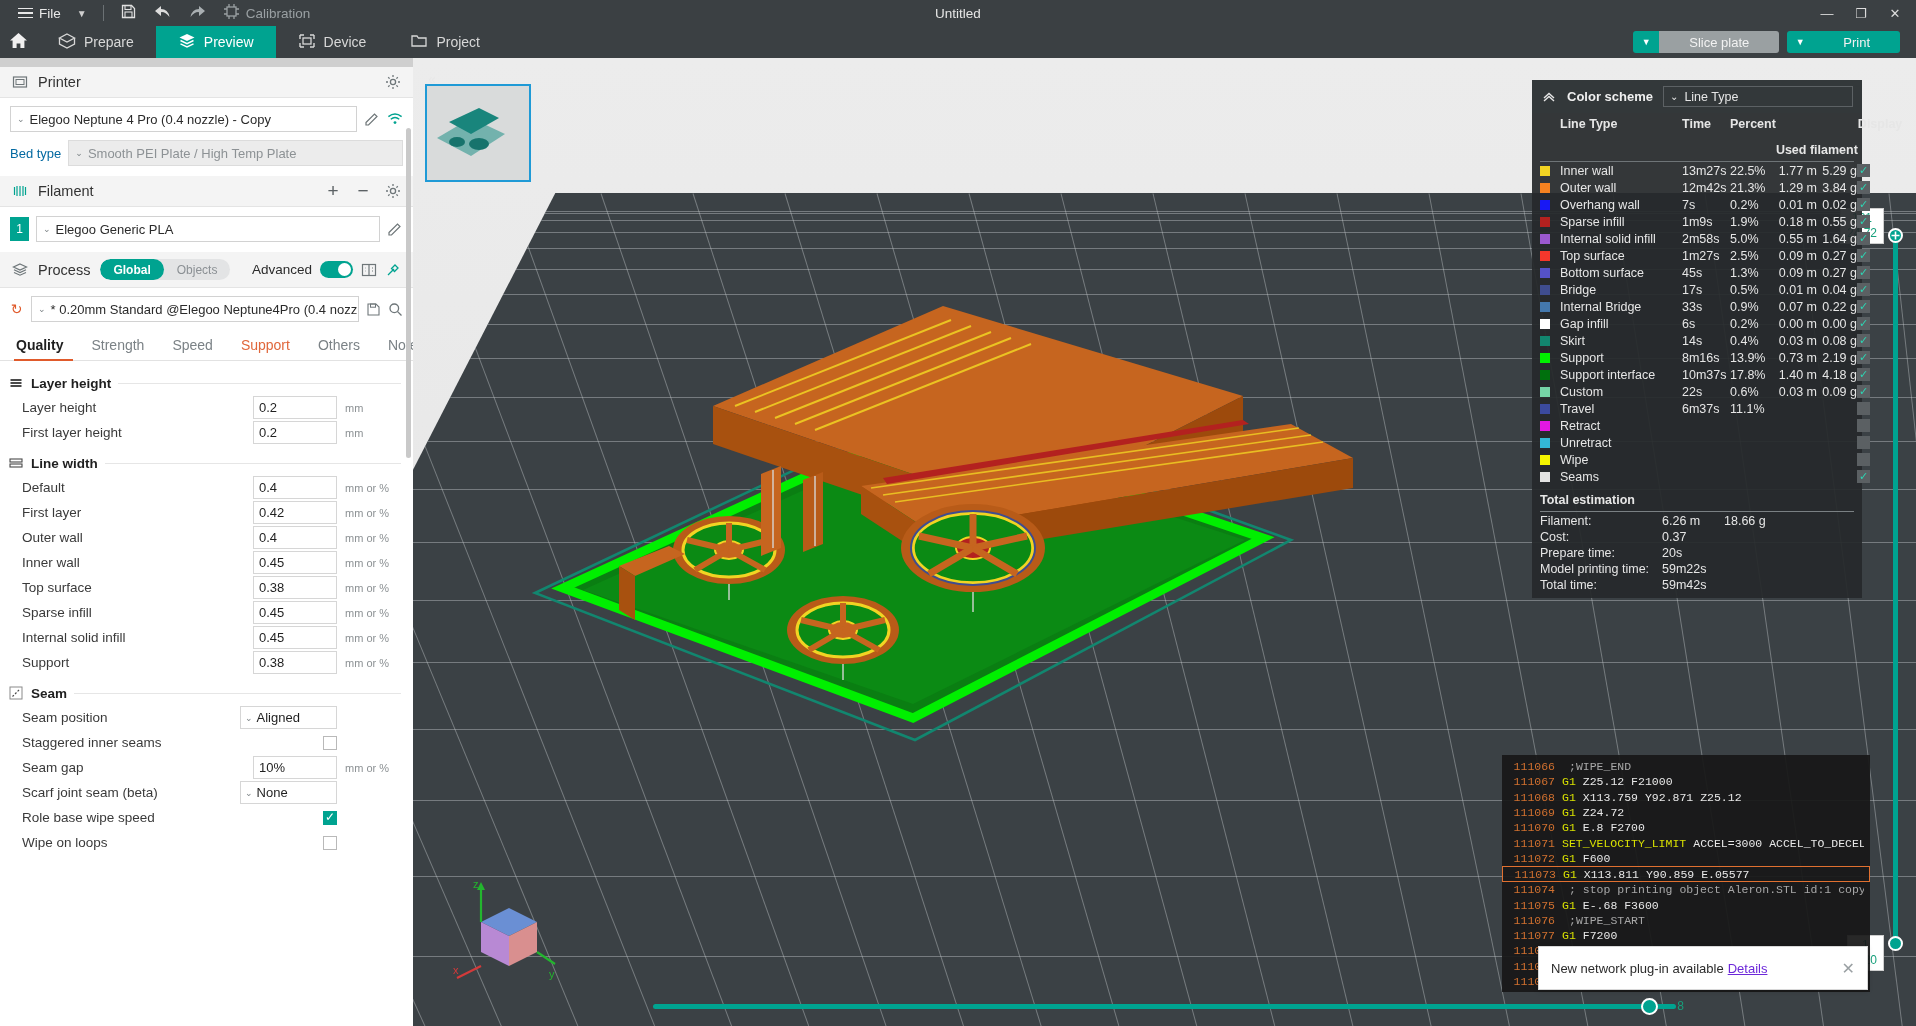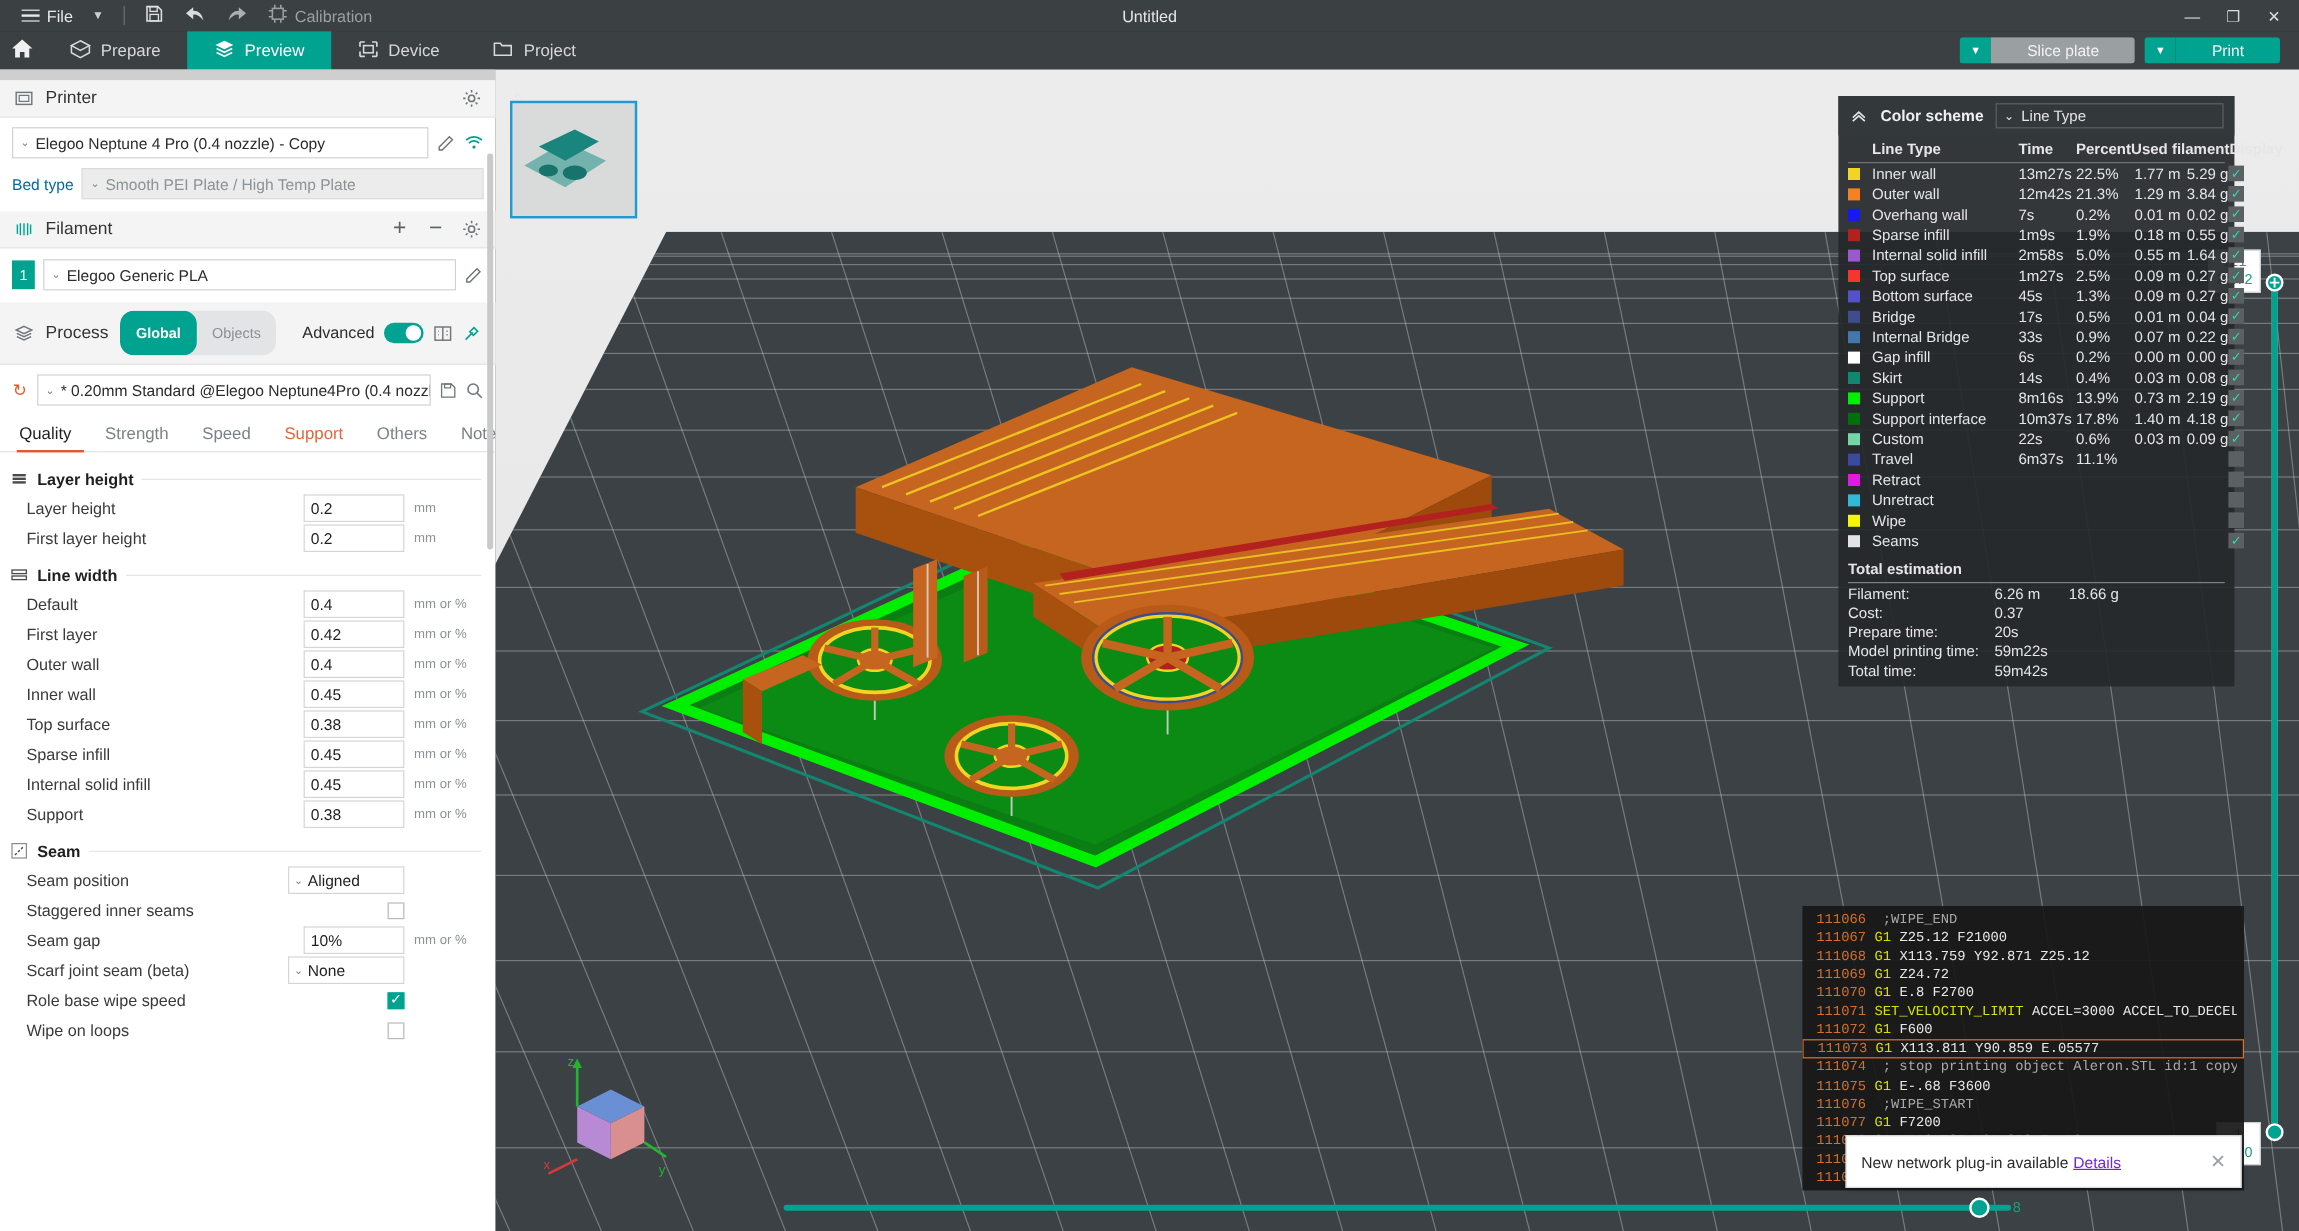--- a/index.html
+++ b/index.html
@@ -74,36 +74,36 @@
   .combo-line { display:flex; align-items:center; gap:7px; padding:8px 10px 0 10px; }
   .combo-line .combo { flex:1; min-width:0; }
   .sb-label { font-size:13px; color:#0369a1; white-space:nowrap; }
 
   .fil-line { display:flex; align-items:center; gap:7px; padding:9px 10px 10px 10px; }
   .fil-idx {
     width:19px; height:24px; background:#00a390; color:#fff; font-size:12px;
     display:flex; align-items:center; justify-content:center; flex:0 0 19px;
   }
 
-  .seg { display:inline-flex; background:#e3e4e5; border-radius:11px; height:37px; overflow:hidden; }
+  .seg { display:inline-flex; background:#e3e4e5; border-radius:11px; height:21px; overflow:hidden; }
   .seg div { padding:0 13px; display:flex; align-items:center; font-size:12px; color:#8b9094; cursor:pointer; }
   .seg div.on { background:#00a390; color:#fff; border-radius:11px; font-weight:bold; }
 
   .adv-wrap { margin-left:auto; display:flex; align-items:center; gap:8px; }
   .adv-txt { font-size:13.5px; color:#2b2b2b; }
   .toggle { width:33px; height:17px; border-radius:9px; background:#00a390; position:relative; cursor:pointer; }
   .toggle:after { content:''; position:absolute; top:2px; right:2px; width:13px; height:13px; border-radius:50%; background:#fff; }
 
   .proc-line { display:flex; align-items:center; gap:6px; padding:8px 10px 4px 8px; }
   .reset-ico { color:#e05a2b; font-size:14px; cursor:pointer; flex:0 0 auto; width:17px; text-align:center; }
 
   .tabs { display:flex; gap:0; padding:6px 10px 0 10px; border-bottom:1px solid #e2e2e2; }
   .tab { padding:5px 14px 7px 14px; font-size:14px; color:#7b8286; cursor:pointer; position:relative; }
   .tab:first-child { padding-left:6px; }
-  .tab.active { color:#1f1f1f; font-weight:normal; }
+  .tab.active { color:#1f1f1f; font-weight:bold; }
   .tab.active:after { content:''; position:absolute; left:4px; right:4px; bottom:-1px; height:2.5px; background:#e05a2b; }
   .tab.mod { color:#e0673b; }
 
   .params { flex:1; overflow:hidden; position:relative; padding-top:4px; }
   .grp { display:flex; align-items:center; gap:7px; padding:10px 12px 4px 8px; }
   .grp .gt { font-size:13.5px; font-weight:bold; color:#1f1f1f; white-space:nowrap; }
   .grp .gl { flex:1; height:1px; background:#e6e6e6; }
 
   .prow { display:flex; align-items:center; padding:3px 12px 3px 22px; height:25px; }
   .prow .plabel { font-size:13.5px; color:#3a3a3a; flex:1; }
@@ -809,21 +809,21 @@
             <span style="font-size:10px;">⌄</span>
             <span>Line Type</span>
           </div>
         </div>
         <div class="cs-table">
           <div class="cs-thead">
             <span class="c-sw"></span>
             <span class="c-name">Line Type</span>
             <span class="c-time">Time</span>
             <span class="c-pct">Percent</span>
-            <span style="flex:0 0 82px;text-align:center;">Used filament</span>
+            <span style="flex:0 0 82px;text-align:center;margin-top:26px;">Used filament</span>
             <span class="c-disp">Display</span>
           </div>
           <div id="cs-rows">
               <div class="cs-row">
                 <span class="c-sw">
                   <i style="background:#f2d423"></i>
                 </span>
                 <span class="c-name">Inner wall</span>
                 <span class="c-time">13m27s</span>
                 <span class="c-pct">22.5%</span>

